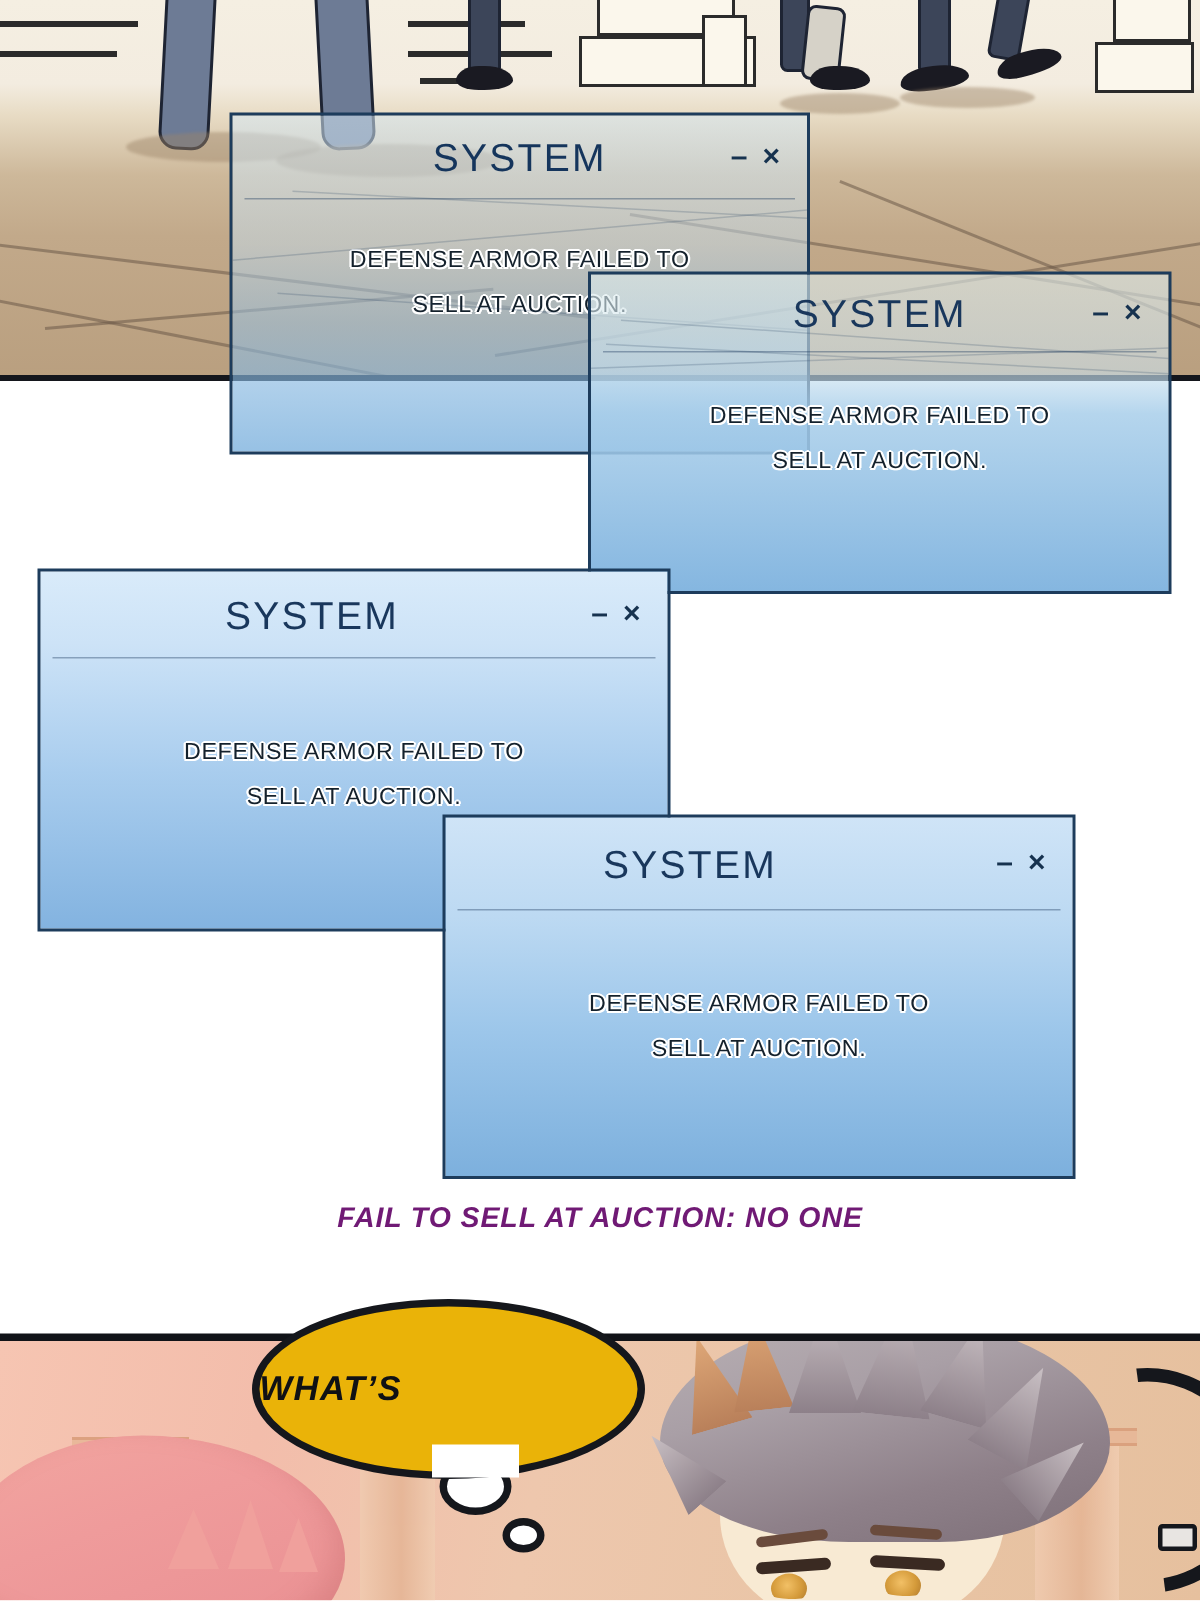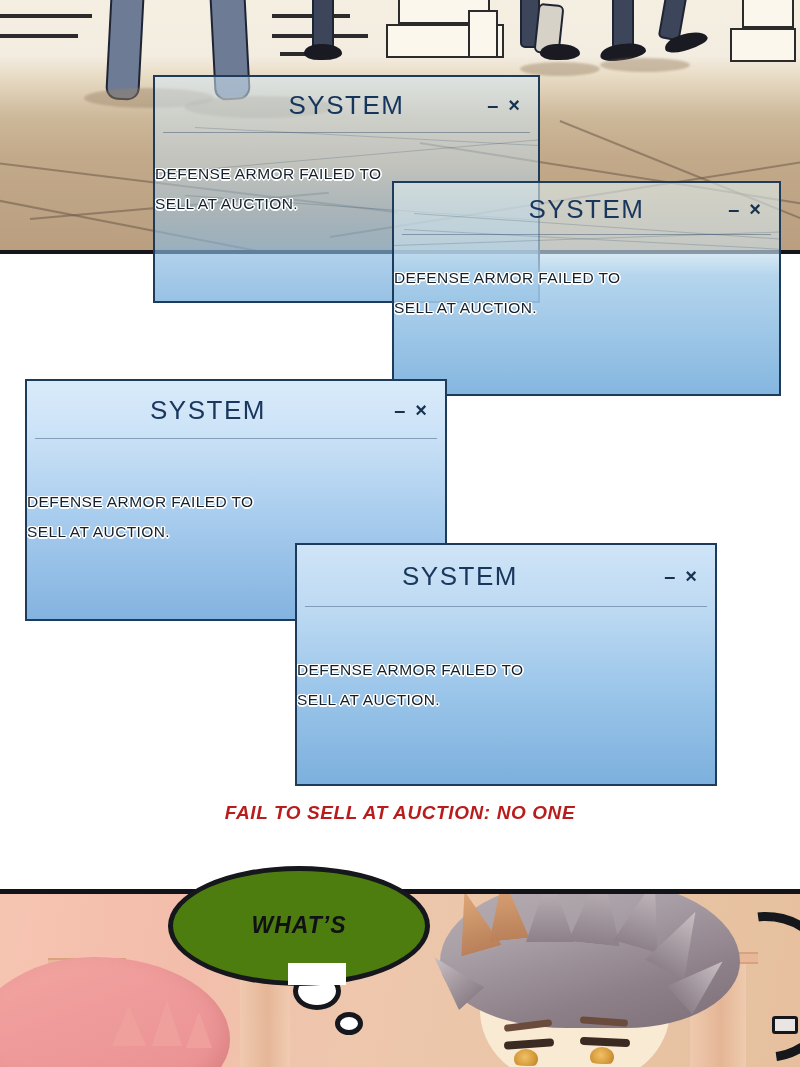--- a/index.html
+++ b/index.html
@@ -52,21 +52,21 @@
   }
   .syswin .winbtns{
     position:absolute; right:18px; top:50%; transform:translateY(-50%);
     display:flex; align-items:center; gap:10px;
     font-size:20px; font-weight:700; color:#16324f;
   }
   .syswin .divider{
     position:absolute; left:8px; right:8px; height:1px; background:rgba(25,55,92,.38);
   }
   .syswin .body{
-    text-align:left; padding-top:var(--bodypad,30px);
+    text-align:center; padding-top:var(--bodypad,30px);
   }
   .syswin .msg{
     font-size:15.5px; letter-spacing:.4px; line-height:1.95; color:#14212c;
     text-shadow:
       -1.5px 0 #fff, 1.5px 0 #fff, 0 -1.5px #fff, 0 1.5px #fff,
       -1px -1px #fff, 1px -1px #fff, -1px 1px #fff, 1px 1px #fff;
     font-weight:500;
   }
   .syswin .msg div{ white-space:nowrap; }
 
@@ -89,21 +89,21 @@
   #win3{
     background:linear-gradient(180deg,#d9ebfa 0%, #cde3f7 20%, #a9cdee 56%, #83b3e0 100%);
   }
   #win4{
     background:linear-gradient(180deg,#cfe4f7 0%, #bcd9f2 28%, #9cc6ea 60%, #7db0dd 100%);
   }
 
   
   .narration{
     position:absolute; left:0; top:798px; width:800px;
-    text-align:center; color:#b91c1c; font-weight:700;
+    text-align:center; color:#701a75; font-weight:700;
     font-size:19px; line-height:1.55; letter-spacing:.6px;
     font-style:italic;
   }
   .narration div{ white-space:nowrap; }
 
   
   .panel-bottom{
     position:absolute; left:0; top:889px; width:800px; height:178px;
     overflow:hidden; border-top:5px solid #111318;
     background:linear-gradient(100deg,#f6c5b2 0%, #f3bdab 22%, #eec7ad 45%, #e9c5a6 70%, #e6c09e 100%);
@@ -165,22 +165,22 @@
     clip-path:polygon(45% 0, 100% 0, 100% 100%, 58% 100%);
   }
   .buckle{
     position:absolute; width:26px; height:18px; background:#e8e5e2;
     border:3px solid #15171c; border-radius:3px;
   }
 
   
   .bubble{
     position:absolute; left:168px; top:866px; width:262px; height:120px;
-    background:#4d7c0f; border:5px solid #15171c; border-radius:50%;
-    display:flex; flex-direction:row; align-items:center; justify-content:center;
+    background:#eab308; border:5px solid #15171c; border-radius:50%;
+    display:flex; flex-direction:column; align-items:flex-start; justify-content:center;
     z-index:40;
   }
   .bubble .line{
     font-style:italic; font-weight:700; font-size:23px; letter-spacing:1px;
     color:#101114; line-height:1.45; white-space:nowrap;
   }
   .tail{
     position:absolute; background:#fff; border:5px solid #15171c; border-radius:50%;
     z-index:39;
   }

